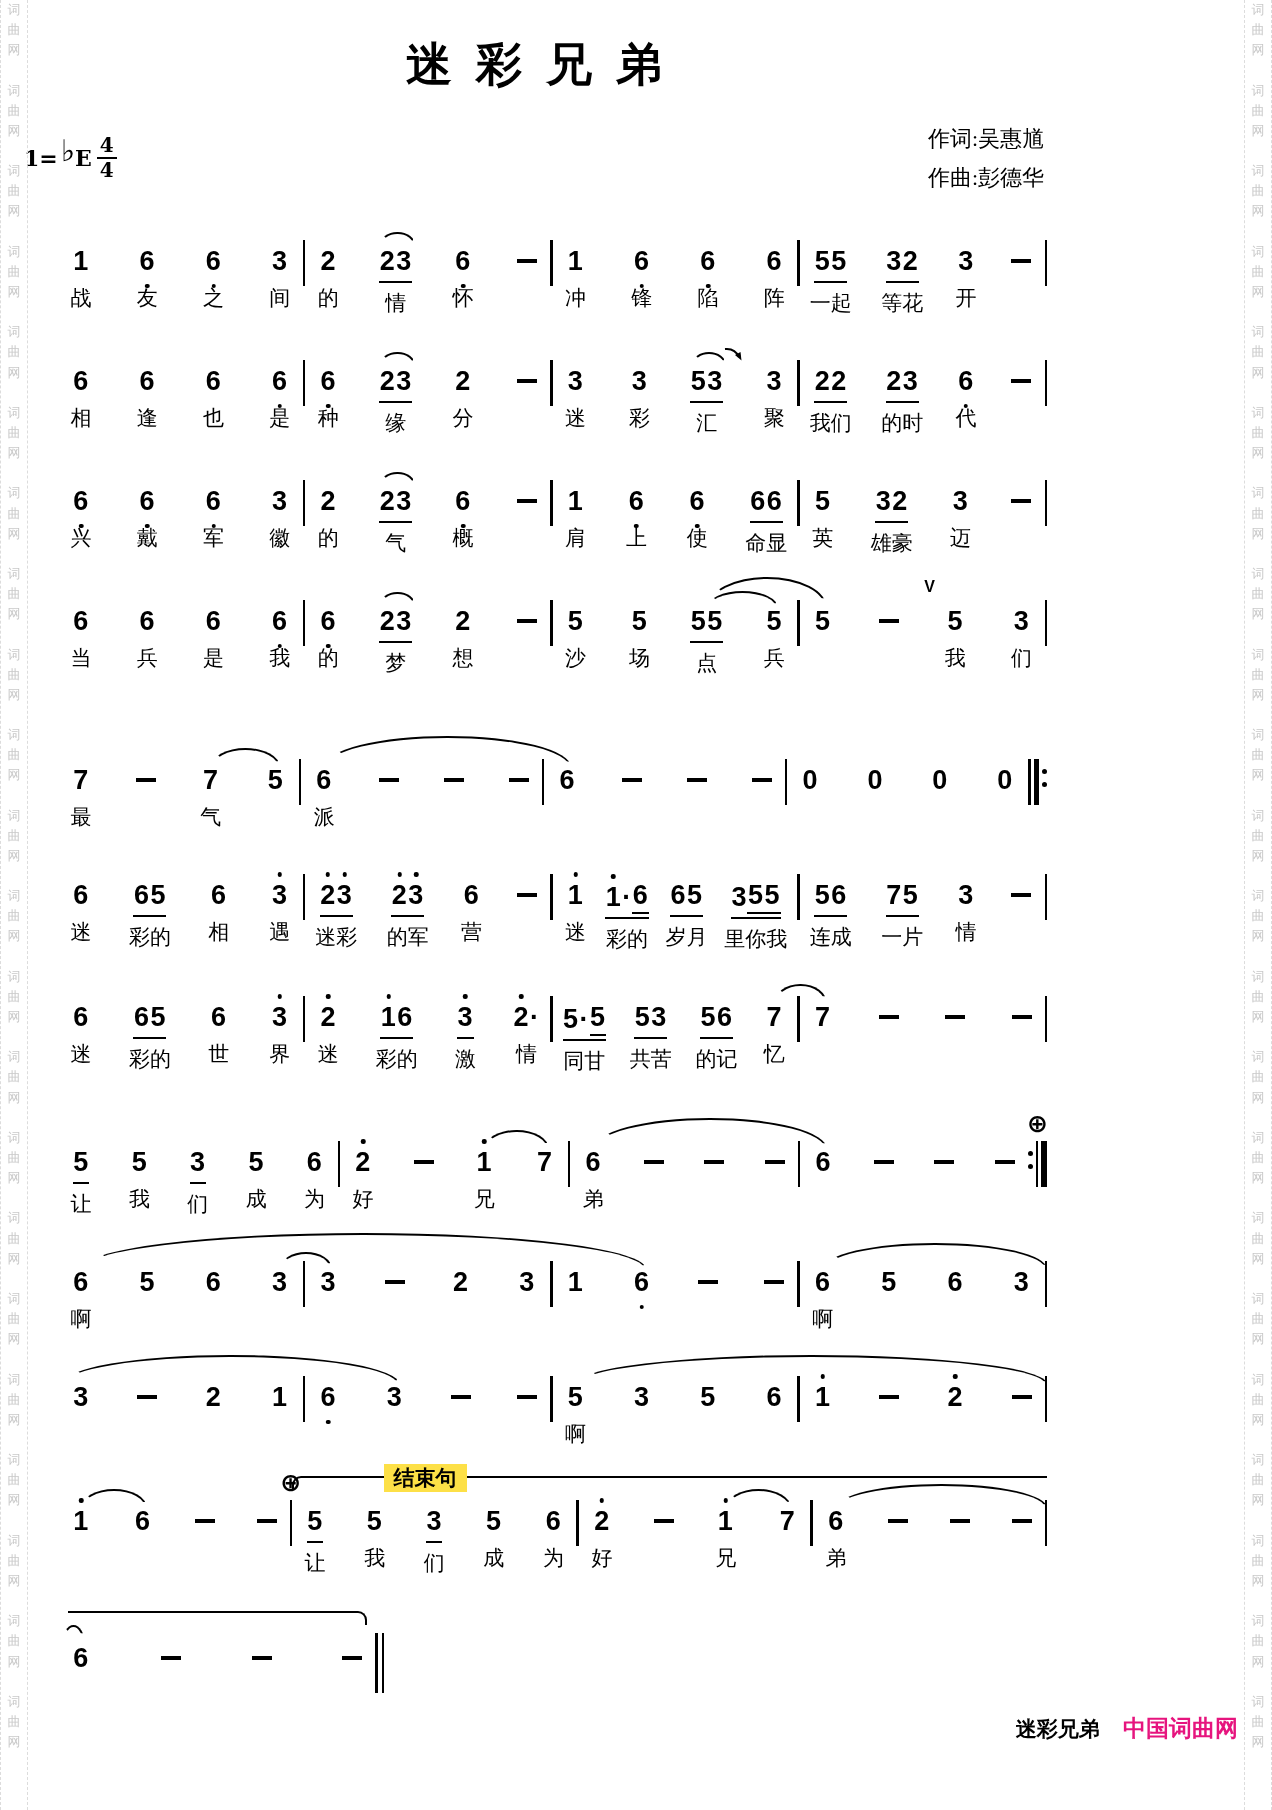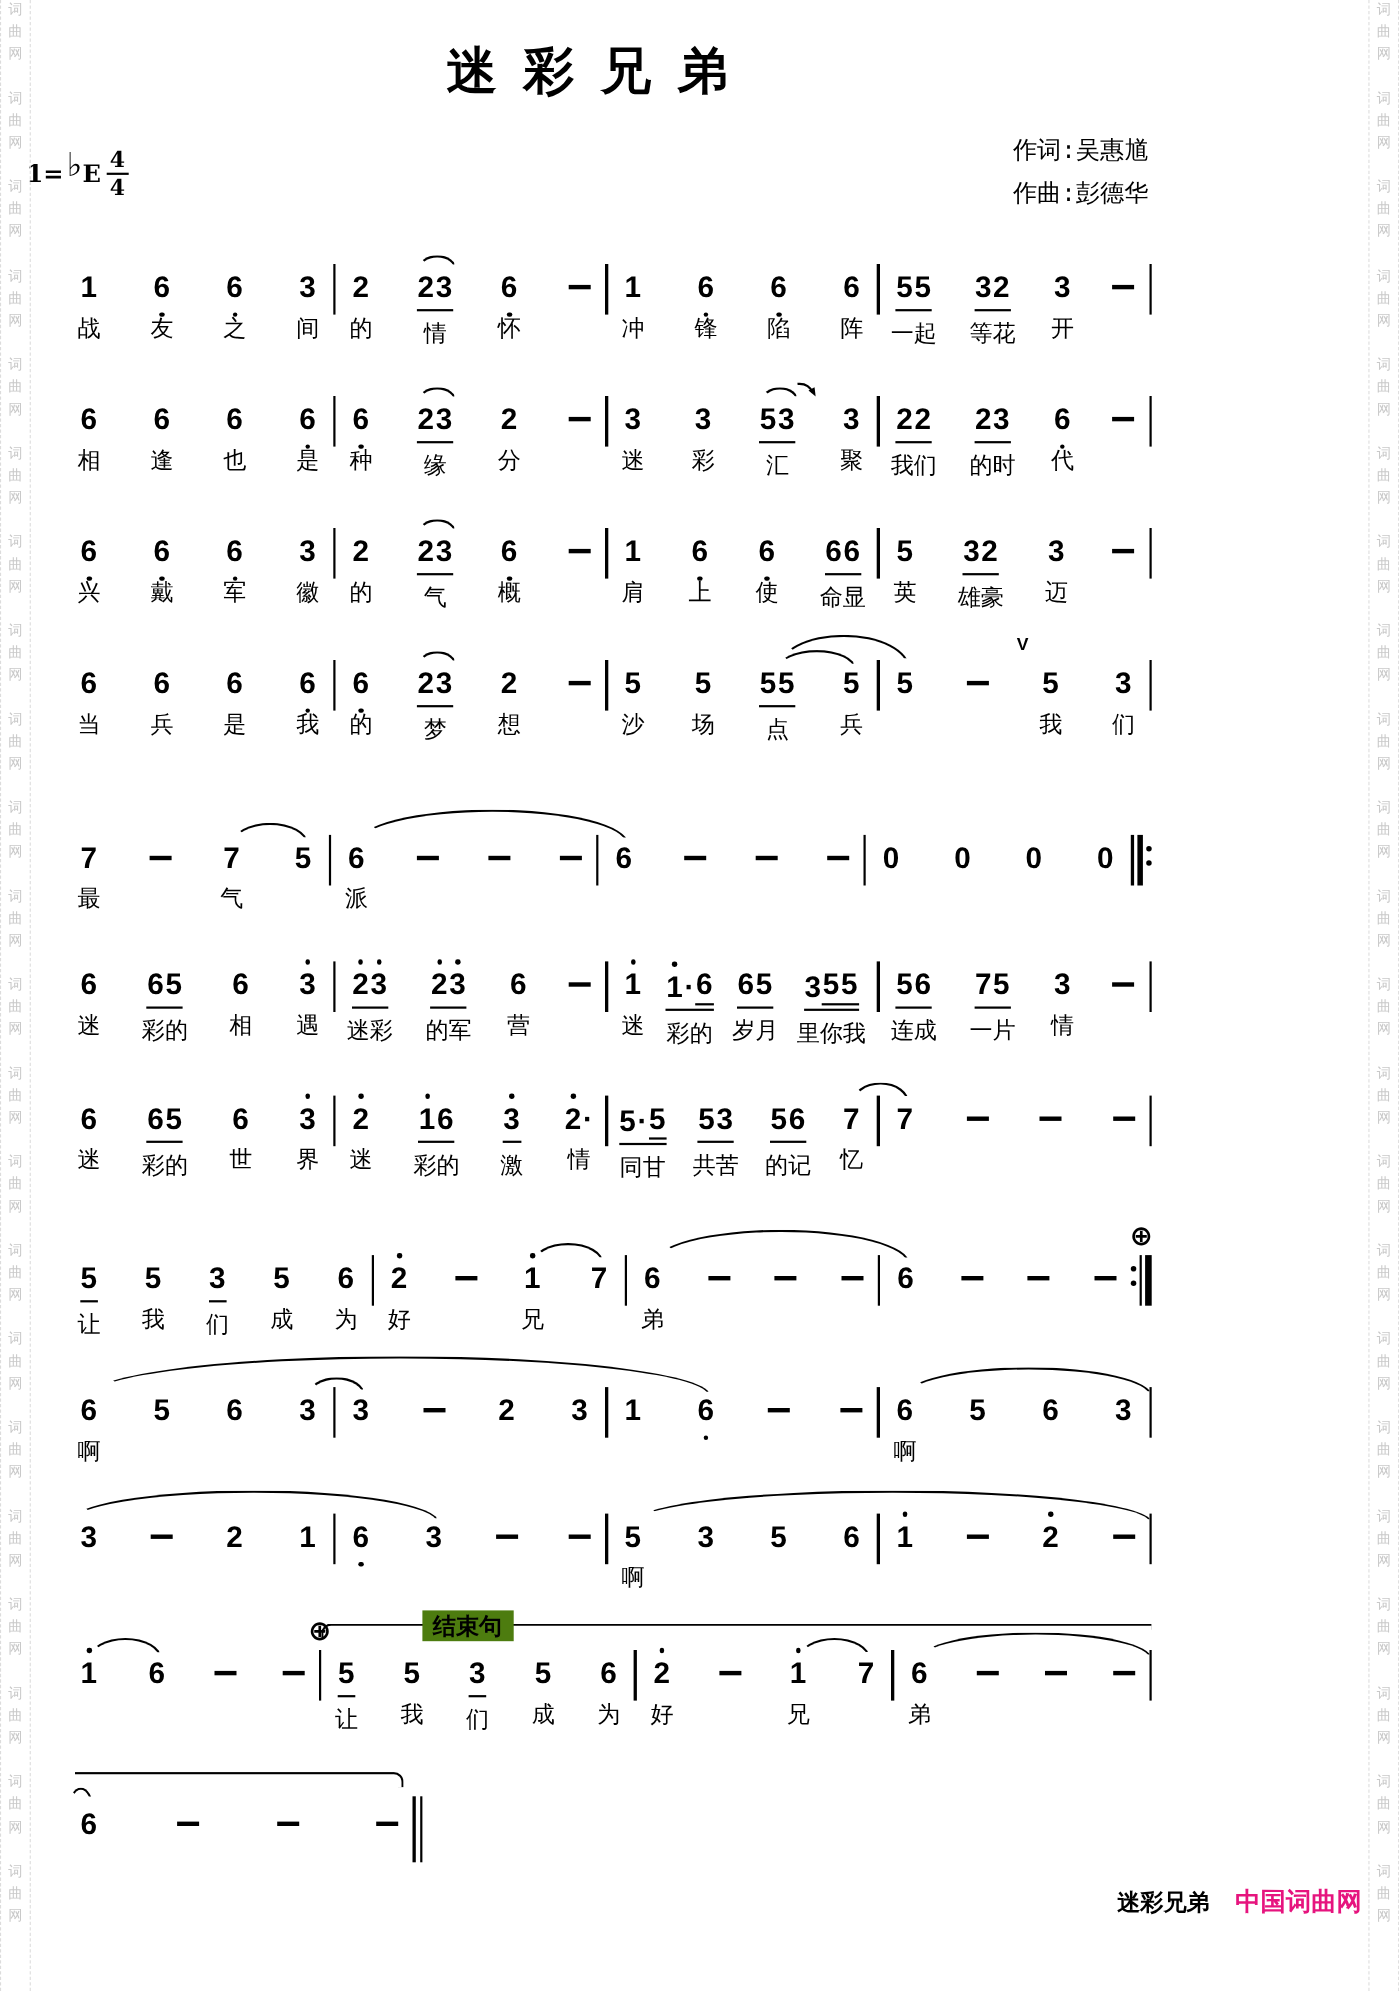--- a/index.html
+++ b/index.html
@@ -12,21 +12,21 @@
   
   .hdr{padding:34px 228px 0 24px;}
   .title{text-align:center;font-family:"DejaVu Serif",serif;font-weight:700;font-size:46px;
          letter-spacing:24px;text-indent:24px;margin:0;}
   .keyrow{display:flex;justify-content:space-between;align-items:flex-start;margin-top:24px;min-height:92px;}
   .keysig{font-family:"DejaVu Serif",serif;font-weight:700;font-size:22px;display:flex;align-items:center;margin-top:14px;}
   .flat{font-size:30px;position:relative;top:-8px;margin-left:3px;}
   .keynote{font-size:22px;}
   .frac{display:inline-flex;flex-direction:column;align-items:center;margin-left:5px;font-size:20px;line-height:1.15;}
   .frac .top{border-bottom:2px solid #000;padding:0 3px;}
-  .credits{text-align:right;font-family:Liberation Mono, monospace;font-size:22px;line-height:1.75;}
+  .credits{text-align:right;font-family:Liberation Serif, serif;font-size:22px;line-height:1.75;}
   
   #score{margin:2px 225px 0 58px;}
   .line{position:relative;padding-top:30px;margin-bottom:17px;}
   .line:nth-child(5){margin-top:56px;}
   .line:nth-child(6){margin-top:8px;}
   .line:nth-child(8){margin-top:40px;}
   .line:nth-child(9){margin-top:8px;}
   .line:nth-child(10){margin-top:14px;}
   .line:nth-child(11){margin-top:26px;}
   .line:nth-child(12){margin-top:34px;}
@@ -54,21 +54,21 @@
   .bl.thick{width:5.5px;}
   .endg{display:flex;gap:3px;flex:none;align-items:flex-start;margin-top:-4px;}
   .endg .bl{margin-top:0;}
   .dots{display:flex;flex-direction:column;gap:8px;margin-top:10px;}
   .dots i{width:5px;height:5px;border-radius:50%;background:#000;display:block;}
   .codaWrap{position:relative;flex:none;display:flex;}
   .coda{position:absolute;top:-36px;left:50%;transform:translateX(-50%);
         font-family:"DejaVu Sans",sans-serif;font-weight:700;font-size:25px;}
   .brk{position:absolute;top:2px;height:12px;border-top:2.5px solid #000;border-left:2.5px solid #000;
        border-top-left-radius:9px;right:0;}
-  .brkl{position:absolute;top:-14px;left:90px;background:#4d7c0f;padding:0 10px;
+  .brkl{position:absolute;top:-14px;left:90px;background:#fde047;padding:0 10px;
         font-family:Liberation Serif, serif;font-weight:700;font-size:21px;white-space:nowrap;}
   .brkt{position:absolute;top:0;left:1%;width:30%;height:12px;border-top:2.5px solid #000;
         border-right:2.5px solid #000;border-top-right-radius:9px;}
   .final{display:flex;gap:4px;flex:none;margin-top:-8px;}
   .final .bl{height:60px;margin-top:0;}
   
   .footer{position:absolute;right:34px;bottom:66px;font-family:"DejaVu Serif",serif;font-weight:700;font-size:21px;}
   .footer .brand{font-size:23px;margin-left:16px;}
 </style>
 </head>

